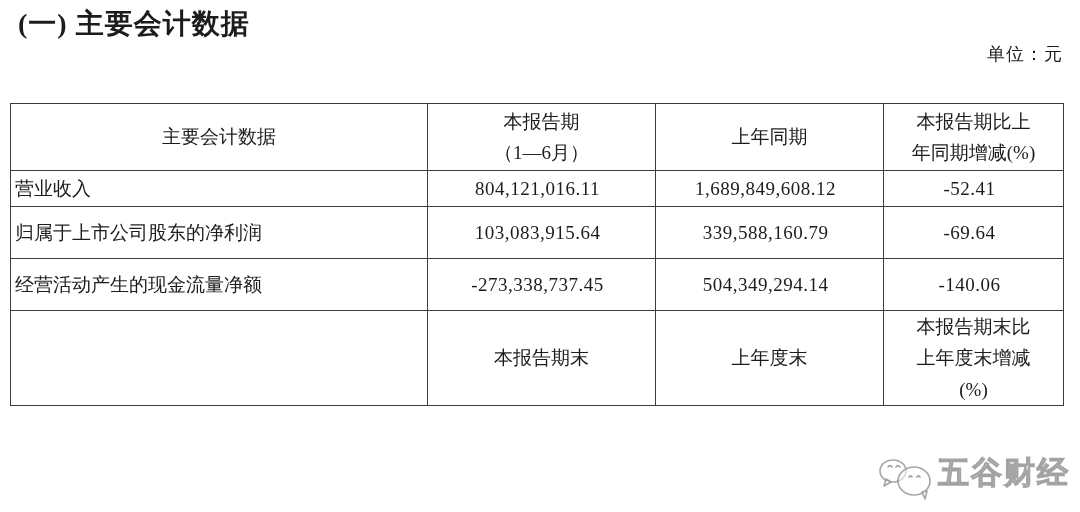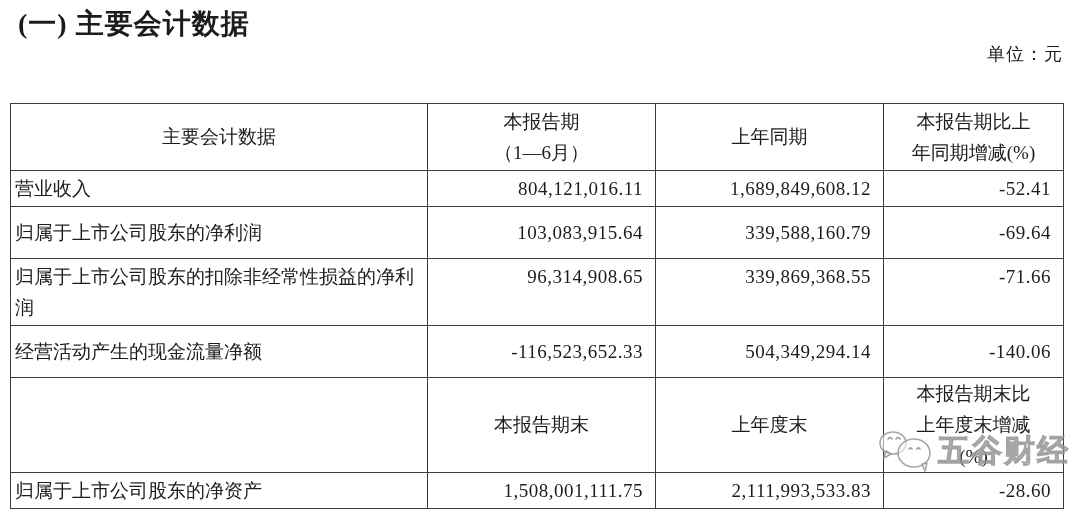--- a/index.html
+++ b/index.html
@@ -43,38 +43,38 @@
   td.hdr {
     text-align: center;
     white-space: pre-line;
     line-height: 1.55;
   }
   td.lbl {
     text-align: left;
     padding: 0 6px 0 4px;
   }
   td.num {
-    text-align: right;
+    text-align: center;
     padding: 0 12px 0 4px;
     letter-spacing: 0.5px;
     font-variant-numeric: tabular-nums;
   }
   tr.va-top td { vertical-align: top; padding-top: 2px; }
   tr.h1 { height: 67px; }
   tr.r36 { height: 36px; }
   tr.r35 { height: 52px; }
   tr.r67 { height: 67px; }
   tr.mid { height: 94px; }
   td.mid-change { line-height: 1.5; }
   .watermark {
     position: absolute;
-    left: 876px; top: 424px;
+    left: 876px; top: 454px;
     width: 190px; height: 50px;
     display: flex;
-    align-items: flex-end;
+    align-items: flex-start;
     pointer-events: none;
   }
   .watermark .wm-logo { width: 62px; height: 48px; flex: 0 0 auto; }
   .watermark .wm-text {
     font-size: 31px;
     font-weight: bold;
     letter-spacing: 2px;
     color: rgba(158,158,158,0.38);
     -webkit-text-stroke: 1px rgba(148,148,148,0.8);
     white-space: nowrap;
@@ -114,49 +114,37 @@
       <td class="num">-52.41</td>
     </tr>
 
     <tr class="r35">
       <td class="lbl">归属于上市公司股东的净利润</td>
       <td class="num">103,083,915.64</td>
       <td class="num">339,588,160.79</td>
       <td class="num">-69.64</td>
     </tr>
 
-    <tr class="r67 va-top">
-      <td class="lbl">归属于上市公司股东的扣除非经常性损益的净利润</td>
-      <td class="num">96,314,908.65</td>
-      <td class="num">339,869,368.55</td>
-      <td class="num">-71.66</td>
-    </tr>
 
     <tr class="r35">
       <td class="lbl">经营活动产生的现金流量净额</td>
-      <td class="num">-116,523,652.33</td>
+      <td class="num">-273,338,737.45</td>
       <td class="num">504,349,294.14</td>
       <td class="num">-140.06</td>
     </tr>
 
     <tr class="mid">
       <td class="hdr"></td>
       <td class="hdr">本报告期末</td>
       <td class="hdr">上年度末</td>
       <td class="hdr mid-change">本报告期末比
 上年度末增减
 (%)</td>
     </tr>
 
-    <tr class="r36">
-      <td class="lbl">归属于上市公司股东的净资产</td>
-      <td class="num">1,508,001,111.75</td>
-      <td class="num">2,111,993,533.83</td>
-      <td class="num">-28.60</td>
-    </tr>
 
   </tbody>
 </table>
 
 <div class="watermark">
   <svg class="wm-logo" viewBox="0 0 62 48" xmlns="http://www.w3.org/2000/svg">
     <g fill="rgba(255,255,255,0.55)" stroke="rgba(150,150,150,0.85)" stroke-width="1.6">
       <ellipse cx="17" cy="17" rx="13" ry="11"></ellipse>
       <path d="M10 25 l-2 7 7 -4 z" stroke-linejoin="round"></path>
       <ellipse cx="38" cy="27" rx="16" ry="14"></ellipse>

